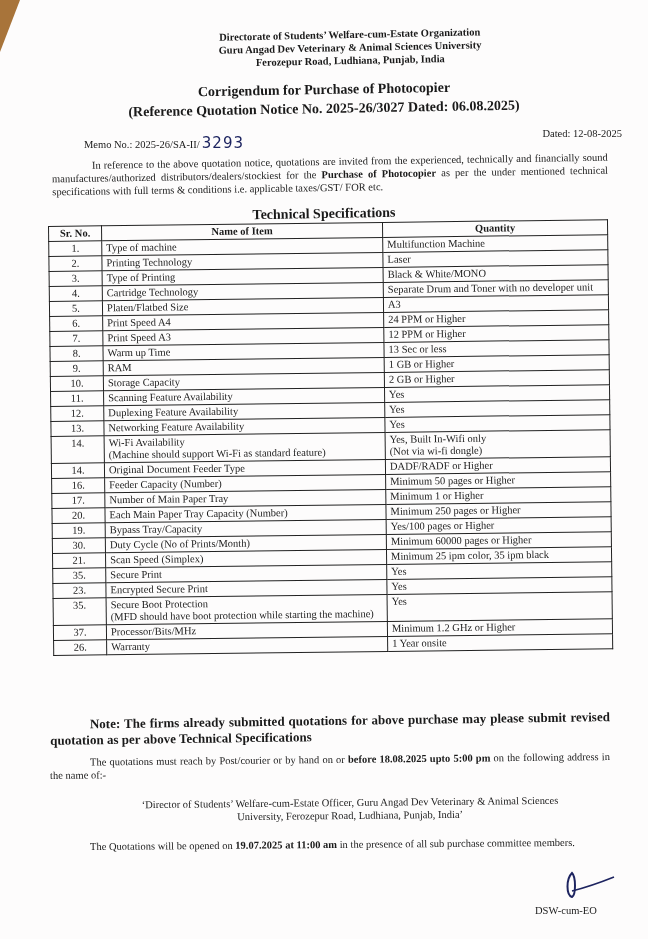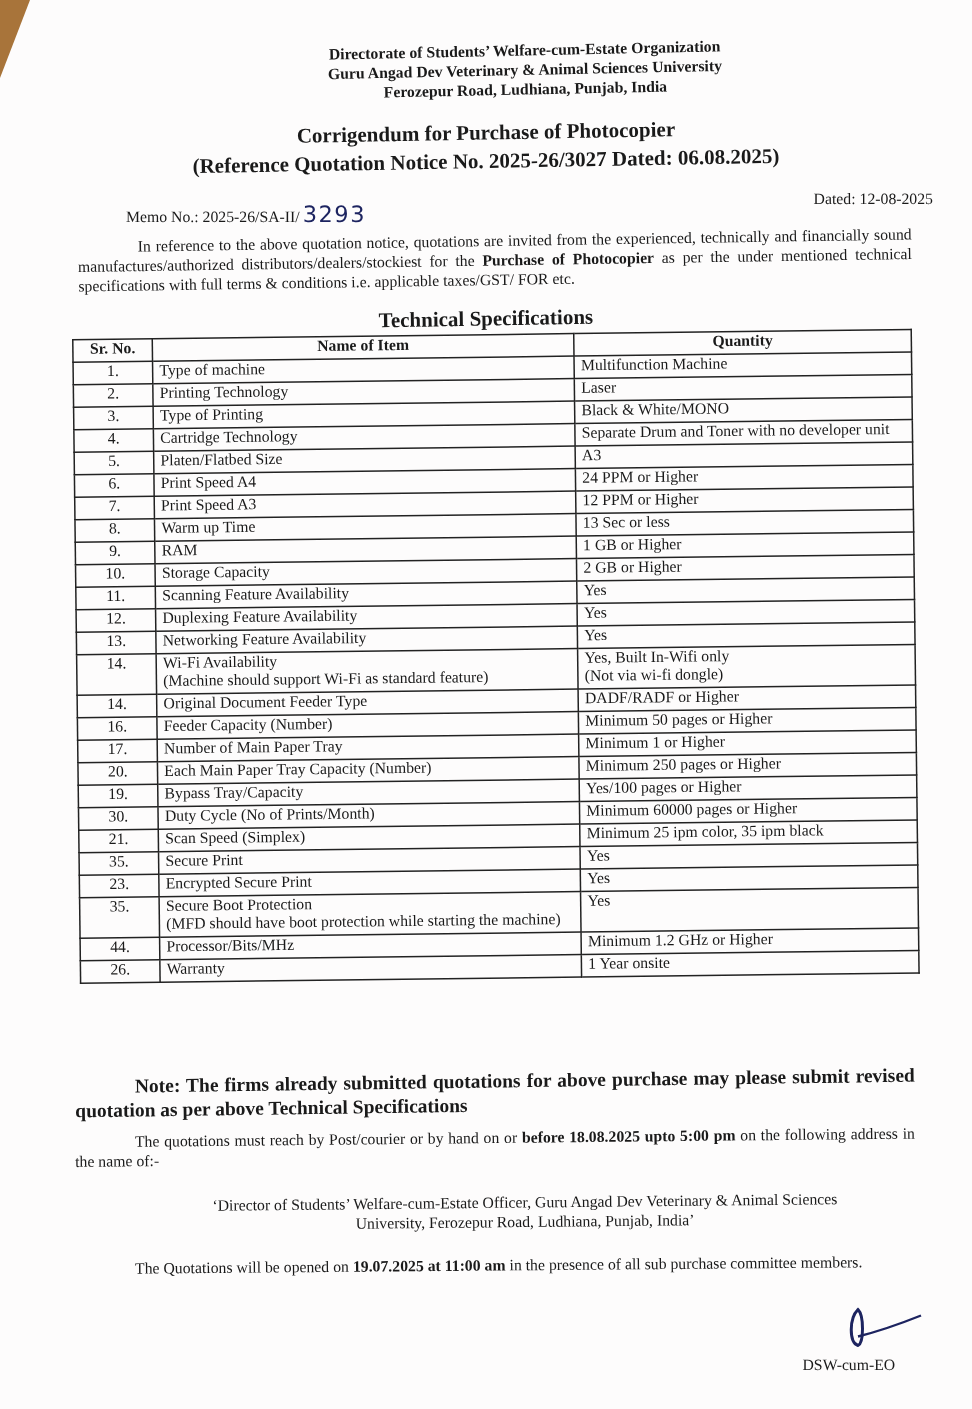--- a/index.html
+++ b/index.html
@@ -336,21 +336,21 @@
           <td class="sr">35.</td>
           <td class="name">
             <div>Secure Boot Protection</div>
             <div>(MFD should have boot protection while starting the machine)</div>
           </td>
           <td>
             <div>Yes</div>
           </td>
         </tr>
         <tr>
-          <td class="sr">44.</td>
+          <td class="sr">37.</td>
           <td class="name">
             <div>Processor/Bits/MHz</div>
           </td>
           <td>
             <div>Minimum 1.2 GHz or Higher</div>
           </td>
         </tr>
         <tr>
           <td class="sr">26.</td>
           <td class="name">

